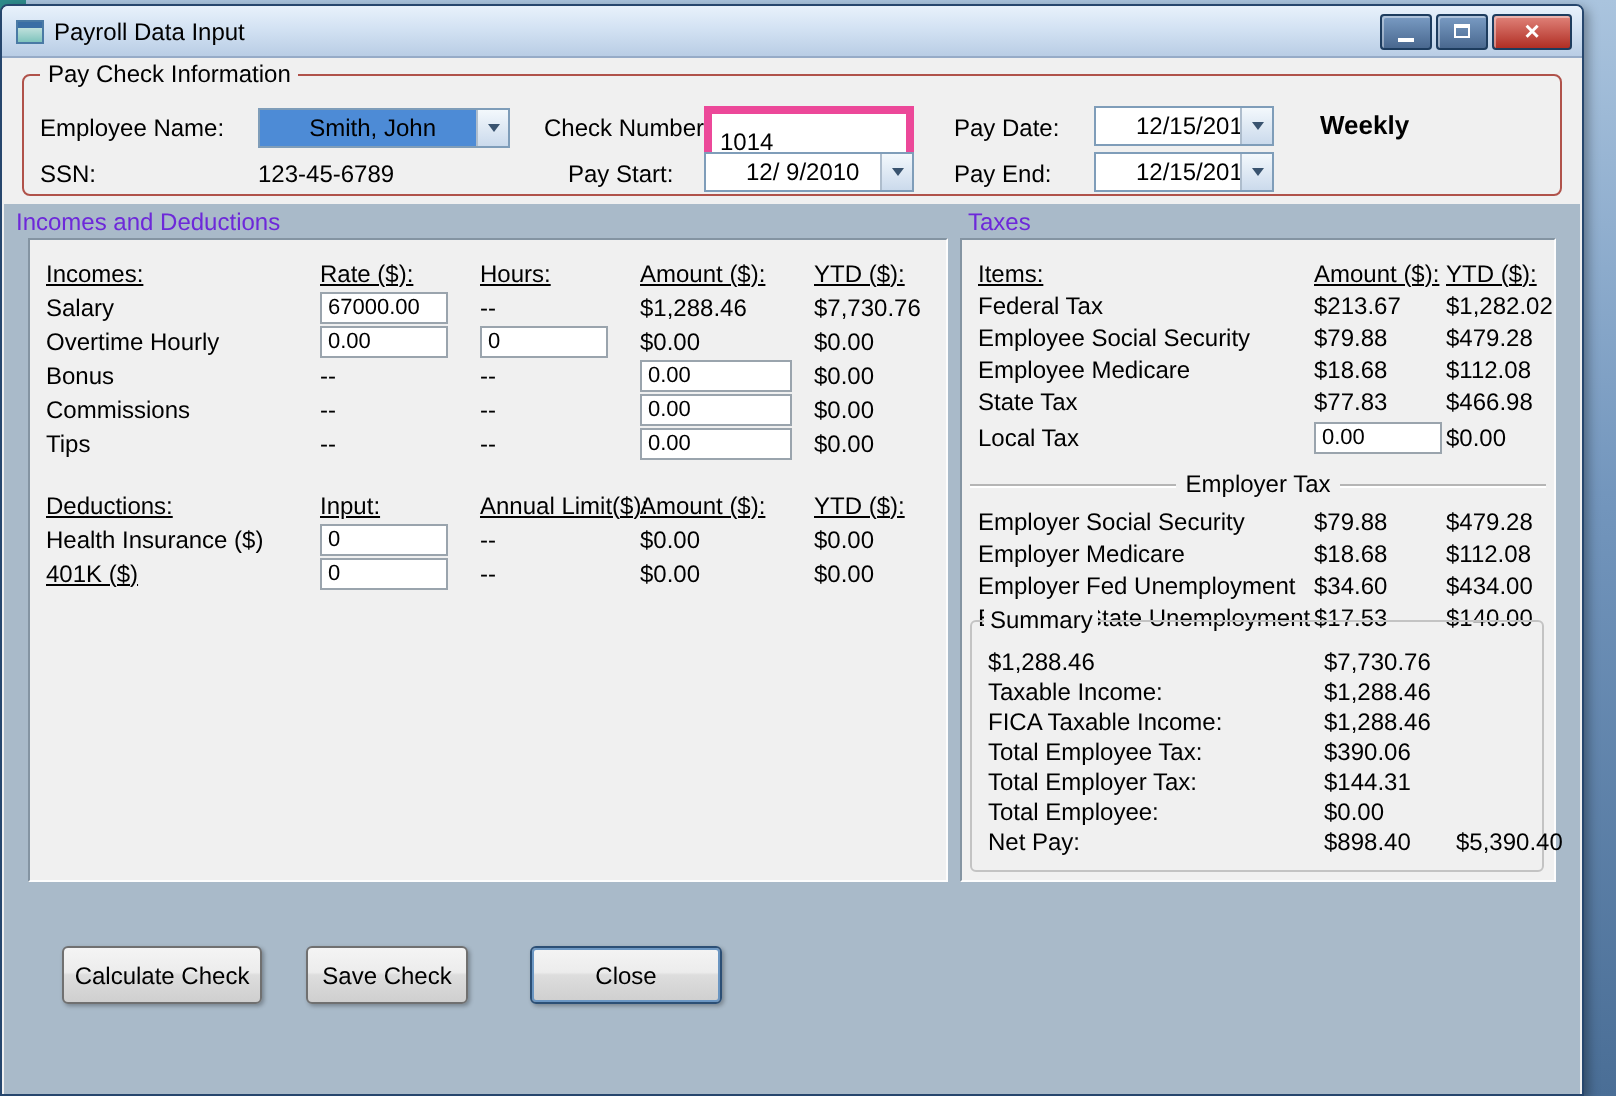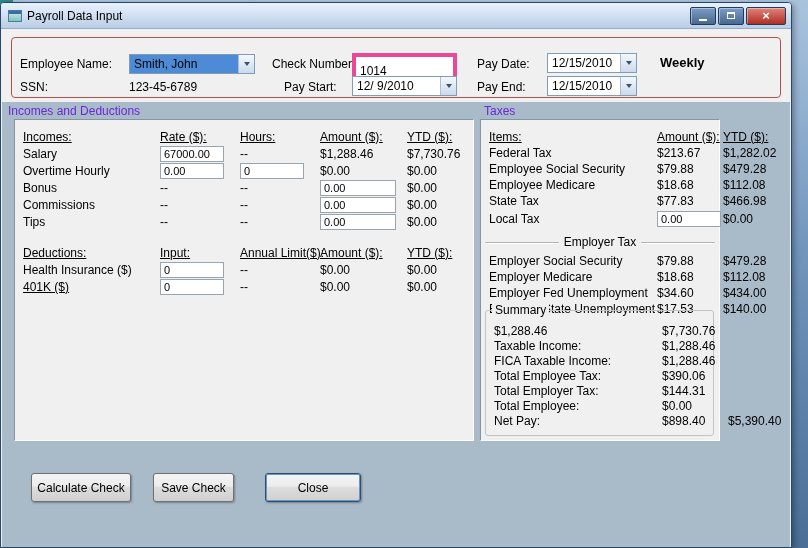--- a/index.html
+++ b/index.html
@@ -46,21 +46,21 @@
   .paycheck-group .legend {
     position:absolute; top:-8px; left:8px; background:#f0f0f0; padding:0 4px; font-size:12px;
   }
   .fld-label { position:absolute; height:14px; white-space:nowrap; }
   .fld-static { position:absolute; height:14px; white-space:nowrap; }
   .weekly { position:absolute; font-weight:bold; font-size:13px; }
 
   .combo {
     position:absolute; display:flex; height:20px; border:1px solid #7f9db9; background:#fff;
   }
-  .combo-text { flex:1; padding:2px 4px; font-size:12px; white-space:nowrap; overflow:hidden; }
+  .combo-text { flex:1; padding:2px 20px; font-size:12px; white-space:nowrap; overflow:hidden;text-align:right; }
   .combo-text.sel { background:#4d8bd6; color:#000; }
   .combo-btn { width:16px; display:flex; align-items:center; justify-content:center;
     background:linear-gradient(180deg,#f3f8fc,#cbdaec); border-left:1px solid #aebdcd; }
   .arr { width:0; height:0; border-left:3.5px solid transparent; border-right:3.5px solid transparent; border-top:4px solid #39536f; }
 
   .textbox {
     position:absolute; height:36px; border:4px solid #ec4899; background:#fff;
     padding:1px 4px; font-size:12px; font-family:inherit;
   }
 
@@ -70,21 +70,21 @@
     background:#a9bac9; border-radius:0;
   }
   .section-title { position:absolute; top:2px; font-size:12px; color:#6d28d9; }
 
   .panel {
     position:absolute; background:#f0f0f0;
     border-top:1px solid #8494a2; border-left:1px solid #8494a2;
     border-bottom:1px solid #fdfdfd; border-right:1px solid #fdfdfd;
   }
   .panel-left  { left:12px;  top:17px; width:460px; height:322px; padding-top:8px; }
-  .panel-right { left:478px; top:17px; width:240px; height:322px; padding-top:8px; }
+  .panel-right { left:478px; top:17px; width:298px; height:322px; padding-top:8px; }
 
   .u { text-decoration:underline; }
 
   .inc-grid {
     display:grid; grid-template-columns:137px 80px 80px 87px 1fr;
     align-items:center; height:17px; padding-left:8px; white-space:nowrap;
   }
   .tax-grid {
     display:grid; grid-template-columns:168px 66px 1fr;
     align-items:center; height:16px; padding-left:8px; white-space:nowrap;
@@ -135,20 +135,21 @@
       <div class="cap-btn">
           <span class="glyph-max"></span>
         </div>
       <div class="cap-btn close">
           <span class="glyph-close">×</span>
         </div>
     </div>
   </div>
 
   <div class="paycheck-group">
+    <span class="legend">Pay Check Information</span>
 
     <span class="fld-label" style="left:8px;top:19px;">Employee Name:</span>
     <div class="combo" style="left:117px;top:16px;width:126px;">
       <div class="combo-text sel">Smith, John</div>
       <div class="combo-btn">
           <i class="arr"></i>
         </div>
     </div>
 
     <span class="fld-label" style="left:260px;top:19px;">Check Number:</span>

